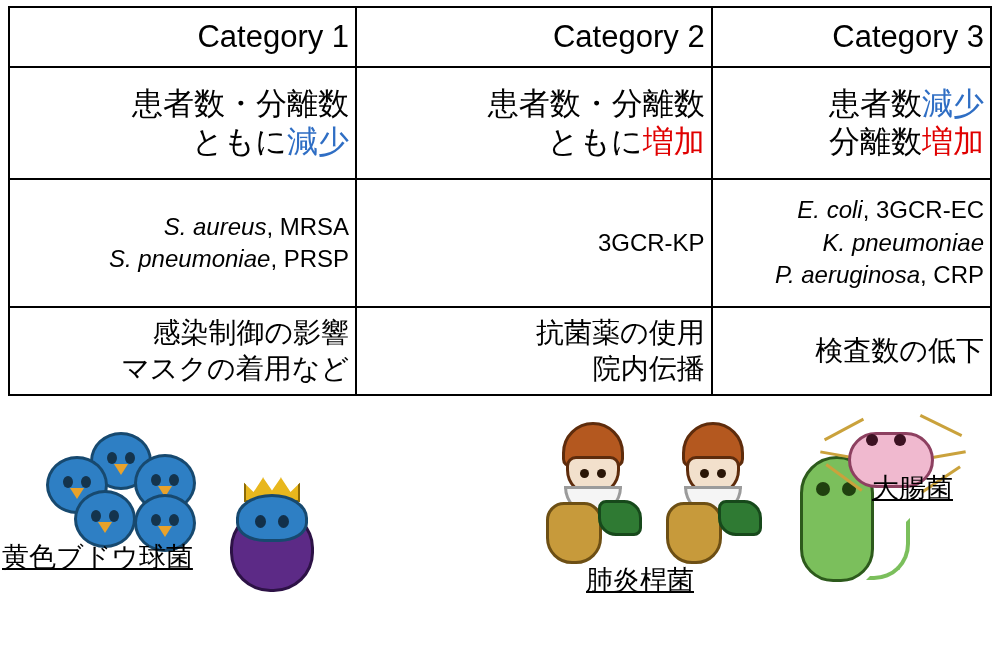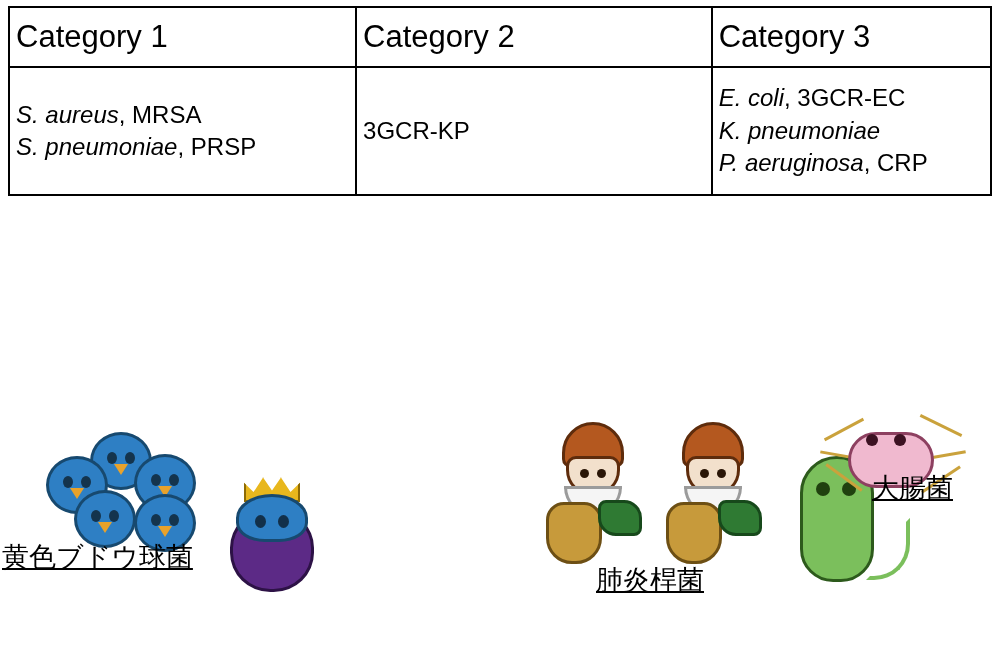--- a/index.html
+++ b/index.html
@@ -24,21 +24,21 @@
     top: 6px;
     width: 984px;
   }
   table.matrix {
     border-collapse: collapse;
     width: 984px;
     table-layout: fixed;
   }
   table.matrix td {
     border: 2px solid #000000;
-    text-align: left;
+    text-align: right;
     vertical-align: middle;
     padding: 4px 6px;
   }
   .col1 { width: 328px; }
   .col2 { width: 336px; }
   .col3 { width: 264px; }
 
   .row-head td {
     font-size: 31px;
     height: 60px;
@@ -268,32 +268,59 @@
 <body>
 
 <div class="table-wrap">
   <table class="matrix">
     <tbody>
         <tr class="row-head">
       <td class="col1">Category 1</td>
       <td class="col2">Category 2</td>
       <td class="col3">Category 3</td>
     </tr>
+    <tr class="row-trend">
+      <td>
+        <div>患者数・分離数</div>
+        <div><span>ともに</span><span class="dec">減少</span></div>
+      </td>
+      <td>
+        <div>患者数・分離数</div>
+        <div><span>ともに</span><span class="inc">増加</span></div>
+      </td>
+      <td>
+        <div><span>患者数</span><span class="dec">減少</span></div>
+        <div><span>分離数</span><span class="inc">増加</span></div>
+      </td>
+    </tr>
     <tr class="row-organisms">
       <td>
         <div><span class="ital">S. aureus</span><span>, MRSA</span></div>
         <div><span class="ital">S. pneumoniae</span><span>, PRSP</span></div>
       </td>
       <td>
         <div>3GCR-KP</div>
       </td>
       <td>
         <div><span class="ital">E. coli</span><span>, 3GCR-EC</span></div>
         <div><span class="ital">K. pneumoniae</span></div>
         <div><span class="ital">P. aeruginosa</span><span>, CRP</span></div>
+      </td>
+    </tr>
+    <tr class="row-reason">
+      <td>
+        <div>感染制御の影響</div>
+        <div>マスクの着用など</div>
+      </td>
+      <td>
+        <div>抗菌薬の使用</div>
+        <div>院内伝播</div>
+      </td>
+      <td>
+        <div>検査数の低下</div>
       </td>
     </tr>
   </tbody>
     </table>
 </div>
 
 <div class="figures">
 
   <div class="fig staph">
     <div class="coccus" style="left:52px; top:0px;">
@@ -336,21 +363,21 @@
   <div class="fig bacillus b2">
     <div class="bac-head"></div>
     <div class="bac-face">
       <span class="bac-eye l"></span>
       <span class="bac-eye r"></span>
     </div>
     <div class="beard"></div>
     <div class="sack"></div>
     <div class="leaf"></div>
   </div>
-  <div class="fig-label" style="left:586px; top:148px;margin-left:10px;">肺炎桿菌</div>
+  <div class="fig-label" style="left:586px; top:148px;">肺炎桿菌</div>
 
   <div class="fig pseudo">
     <div class="ps-body"></div>
     <span class="ps-eye l"></span>
     <span class="ps-eye r"></span>
     <div class="ps-tail"></div>
   </div>
 
   <div class="fig ecoli">
     <span class="flag f1"></span>

